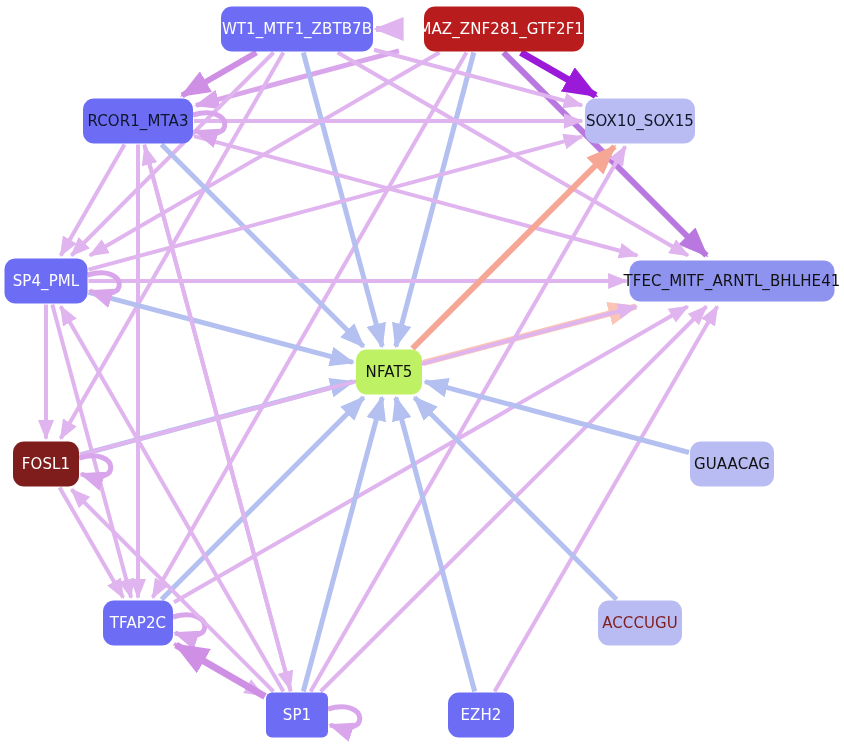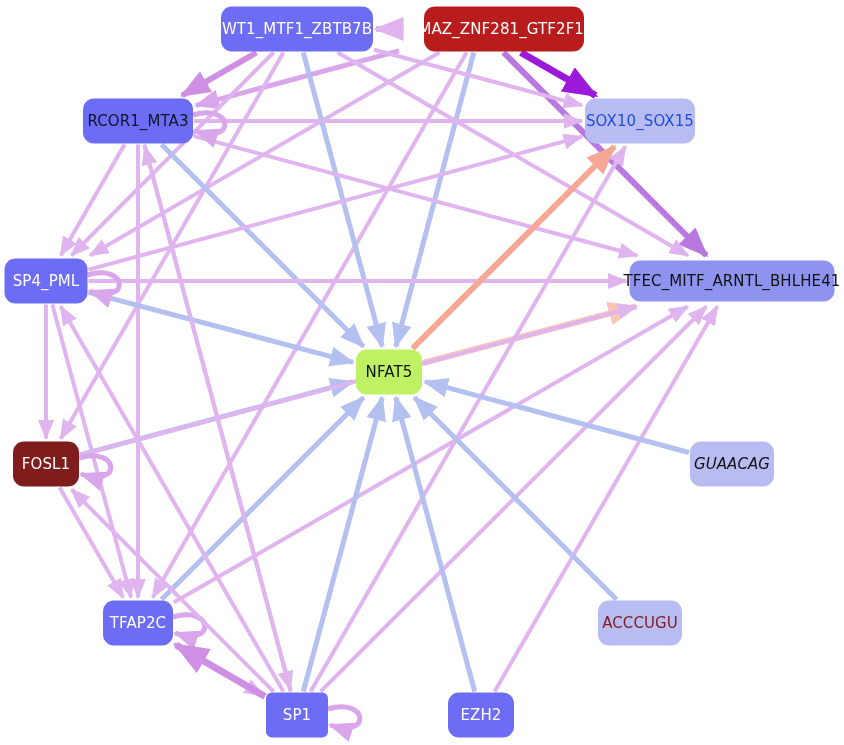--- a/index.html
+++ b/index.html
@@ -125,36 +125,36 @@
   <div id="node-layer">
       <div class="node" style="left: 297px; top: 29px; width: 152px; height: 45px; background: rgb(108, 108, 245); color: rgb(255, 255, 255);">
         <span>WT1_MTF1_ZBTB7B</span>
       </div>
       <div class="node" style="left: 504px; top: 29px; width: 160px; height: 45px; background: #b91c1c; color: rgb(255, 255, 255); justify-content: flex-end;">
         <span>MAZ_ZNF281_GTF2F1</span>
       </div>
       <div class="node" style="left: 138px; top: 121px; width: 110px; height: 45px; background: rgb(108, 108, 245); color: #0f172a;">
         <span>RCOR1_MTA3</span>
       </div>
-      <div class="node" style="left: 640px; top: 121px; width: 110px; height: 45px; background: rgb(185, 188, 242); color: #1d4ed8;">
+      <div class="node" style="left: 640px; top: 121px; width: 110px; height: 45px; background: rgb(185, 188, 242); color: #0f172a;">
         <span>SOX10_SOX15</span>
       </div>
       <div class="node" style="left: 46px; top: 281px; width: 83px; height: 45px; background: rgb(108, 108, 245); color: rgb(255, 255, 255);">
         <span>SP4_PML</span>
       </div>
       <div class="node" style="left: 732px; top: 281px; width: 205px; height: 41px; background: rgb(142, 147, 240); color: rgb(17, 17, 17);">
         <span>TFEC_MITF_ARNTL_BHLHE41</span>
       </div>
       <div class="node" style="left: 389px; top: 372px; width: 66px; height: 45px; background: #bef264; color: rgb(17, 17, 17);">
         <span>NFAT5</span>
       </div>
       <div class="node" style="left: 46px; top: 464px; width: 66px; height: 45px; background: #7f1d1d; color: rgb(255, 255, 255);">
         <span>FOSL1</span>
       </div>
-      <div class="node" style="left: 732px; top: 464px; width: 84px; height: 45px; background: rgb(185, 188, 242); color: rgb(17, 17, 17); font-style: italic;">
+      <div class="node" style="left: 732px; top: 464px; width: 84px; height: 45px; background: rgb(185, 188, 242); color: rgb(17, 17, 17);">
         <span>GUAACAG</span>
       </div>
       <div class="node" style="left: 138px; top: 623px; width: 70px; height: 45px; background: rgb(108, 108, 245); color: #ffffff;">
         <span>TFAP2C</span>
       </div>
       <div class="node" style="left: 640px; top: 623px; width: 84px; height: 45px; background: rgb(185, 188, 242); color: #7f1d1d; text-align: right;">
         <span>ACCCUGU</span>
       </div>
       <div class="node" style="left: 297px; top: 715px; width: 62px; height: 45px; background: rgb(108, 108, 245); color: rgb(255, 255, 255); border-radius: 6px;">
         <span>SP1</span>

